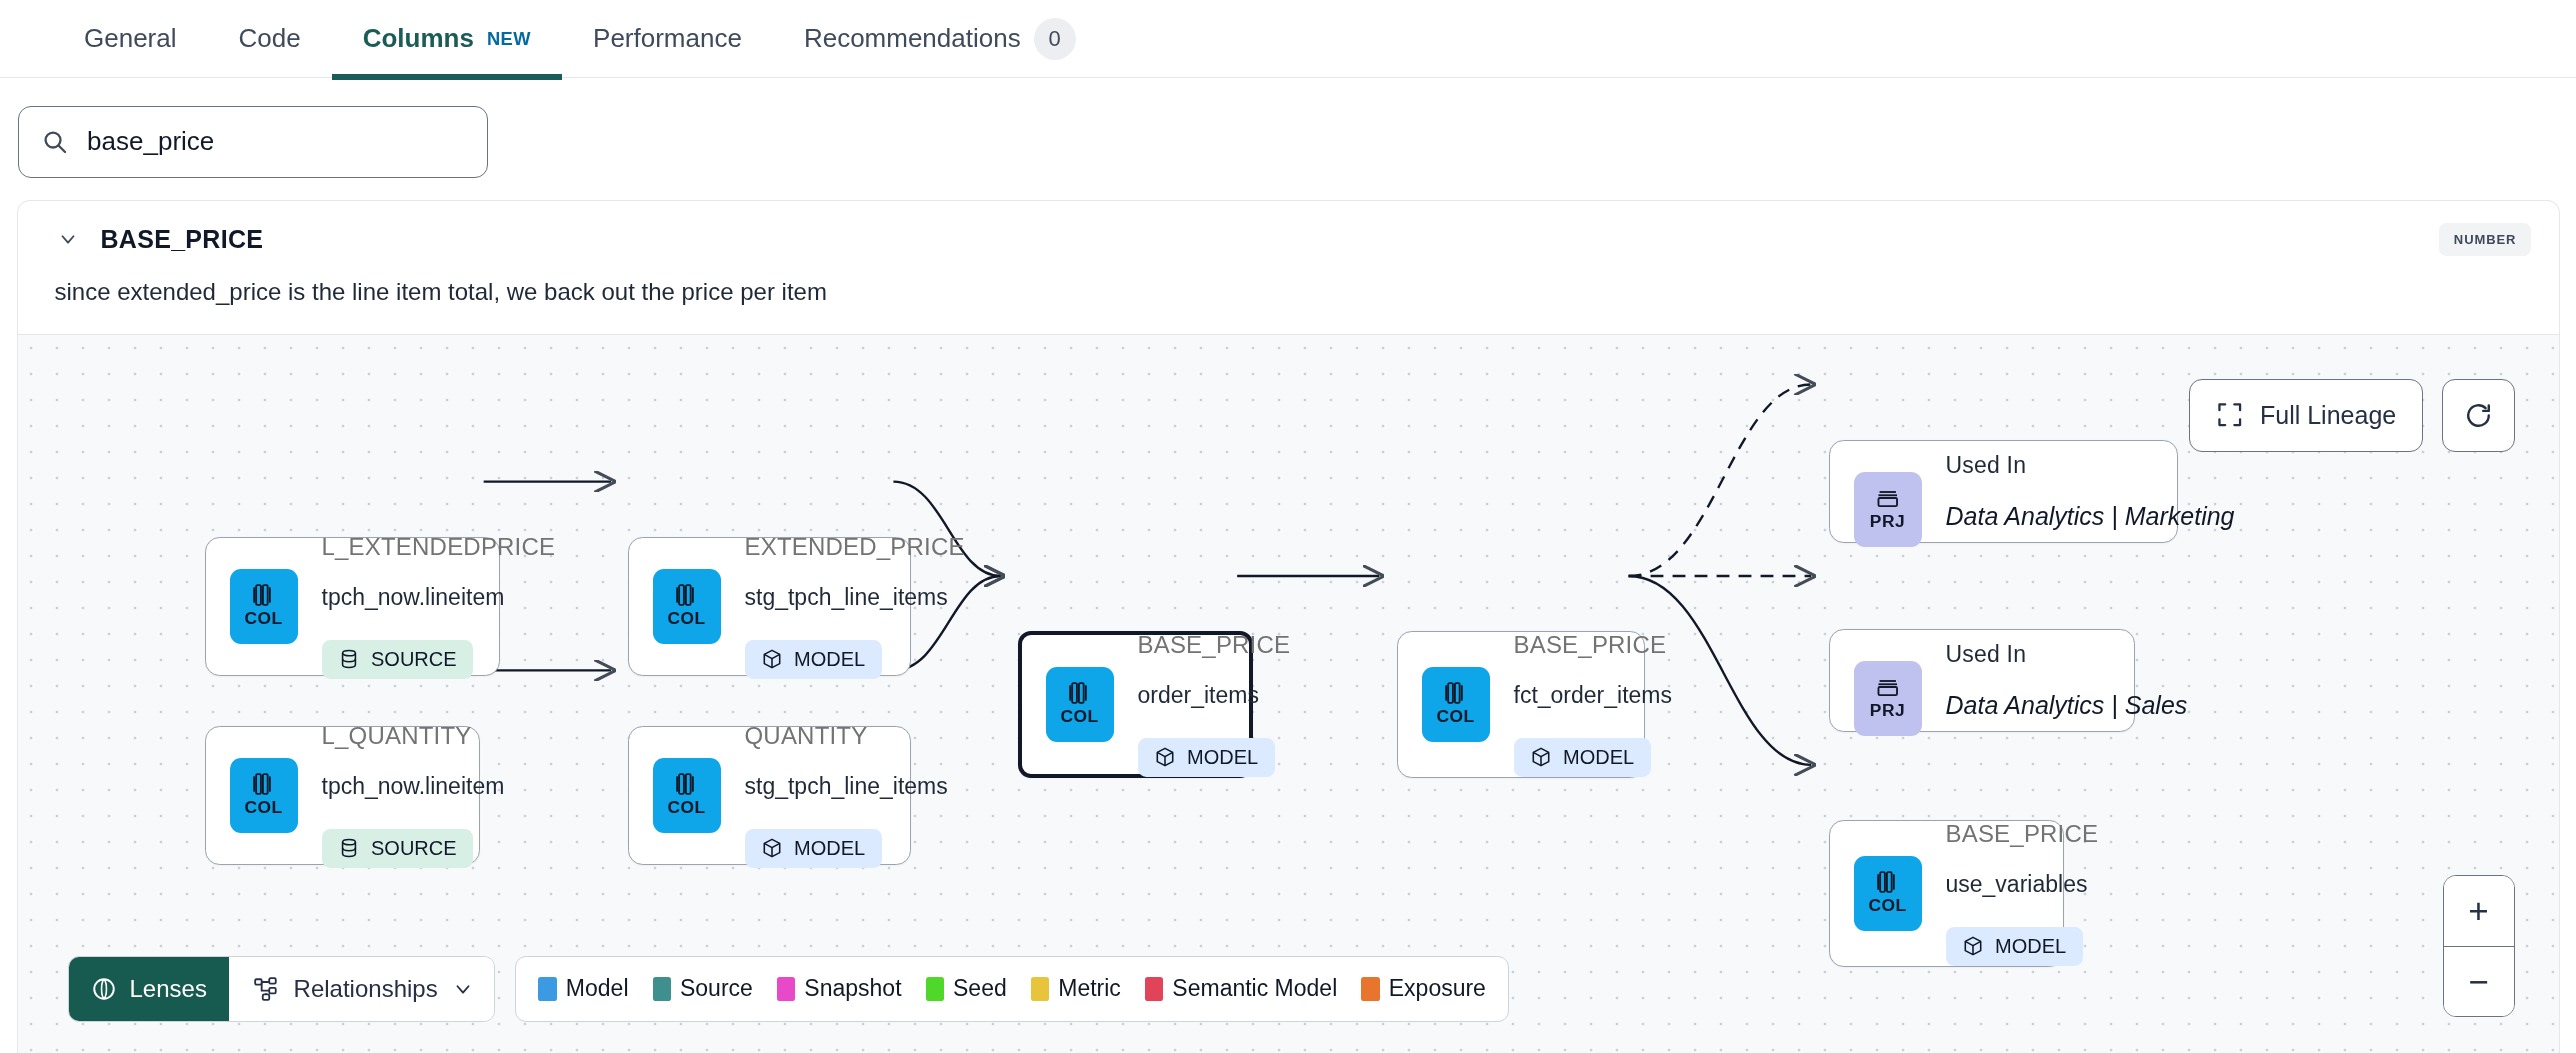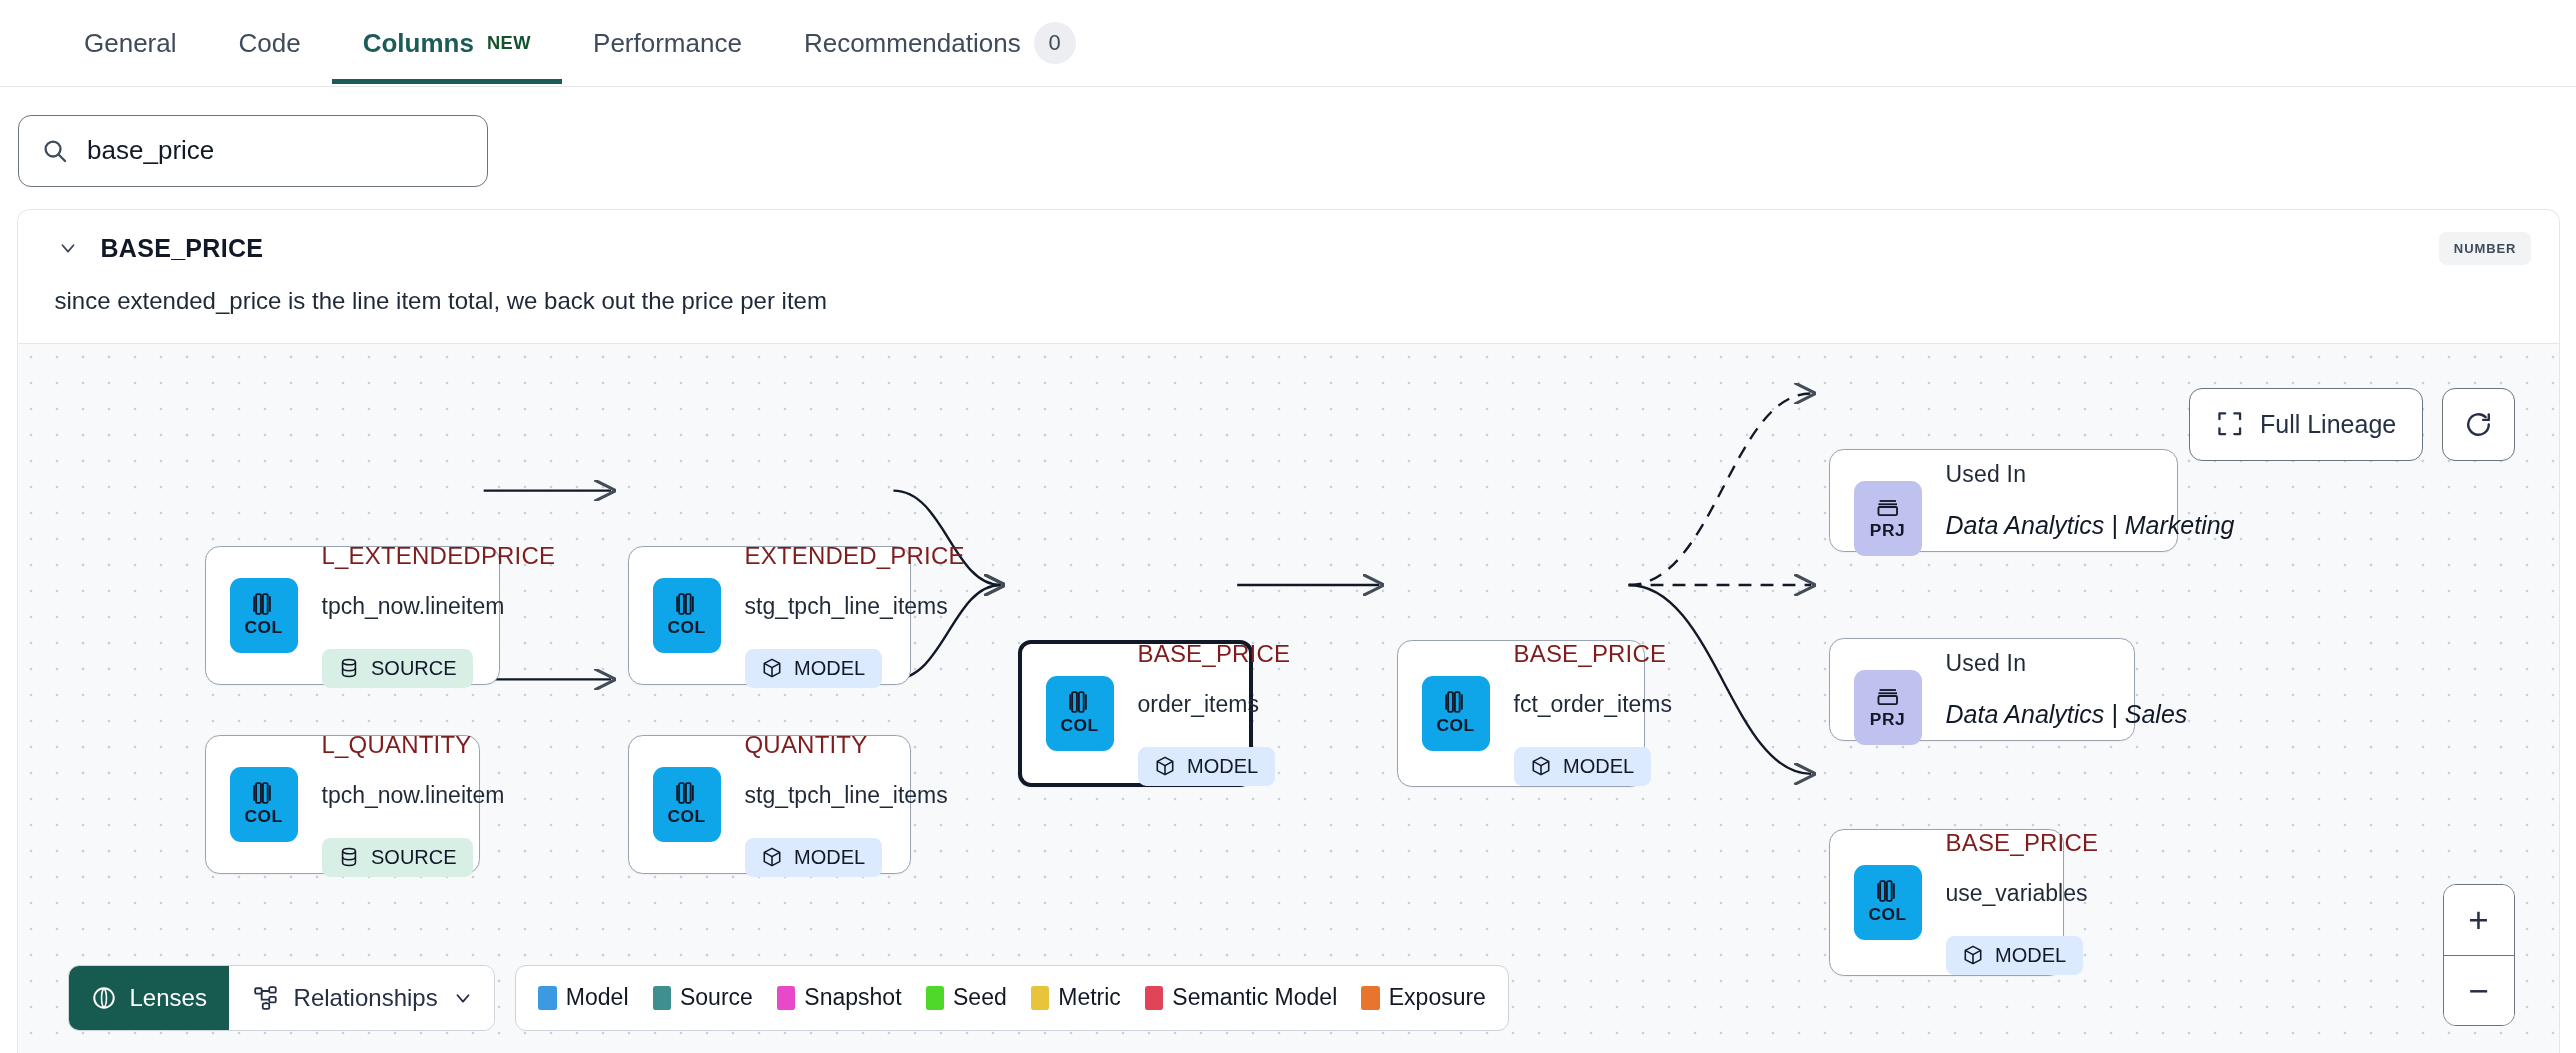--- a/index.html
+++ b/index.html
@@ -8,21 +8,21 @@
     width: 2576px; height: 1053px;
     background: #ffffff;
     font-family: "Liberation Sans", sans-serif;
     color: #1f2937;
     overflow: hidden;
   }
 
   
   .tabbar {
     position: relative;
-    height: 87px;
+    height: 78px;
     display: flex;
     align-items: center;
     padding-left: 53px;
     border-bottom: 1.8px solid #e5e7eb;
     background: #fff;
   }
   .tab {
     position: relative;
     height: 79px;
     display: flex;
@@ -38,21 +38,21 @@
   .tab.active::after {
     content: "";
     position: absolute;
     left: 0; right: 0; bottom: -1.8px;
     height: 5.5px;
     background: #1c5c58;
   }
   .tab-new {
     font-size: 18.3px;
     font-weight: 700;
-    color: #14532d;
+    color: #0369a1;
     letter-spacing: 0.5px;
   }
   .tab-count {
     min-width: 42px; height: 42px;
     padding: 0 13px;
     border-radius: 21px;
     background: #eceef1;
     color: #3f4a5a;
     font-size: 22px;
     display: flex; align-items: center; justify-content: center;
@@ -147,21 +147,21 @@
     border-radius: 11px;
     background: #0ea5e9;
     display:flex; flex-direction:column;
     align-items:center; justify-content:center;
     gap: 1.8px;
     flex: 0 0 auto;
   }
   .nbadge.prj { background: #bfc1ef; margin-top: 36px; }
   .nbadge .lbl { font-size: 17.4px; font-weight: 600; color:#111827; letter-spacing:0.5px; }
   .nbody { margin-left: 24px; display:flex; flex-direction:column; gap: 23px; }
-  .ntitle { font-size: 24px; color:#7f1d1d; letter-spacing:0.2px; white-space:nowrap; }
+  .ntitle { font-size: 24px; color:#737373; letter-spacing:0.2px; white-space:nowrap; }
   .nsub   { font-size: 23px; color:#1f2937; white-space:nowrap; }
   .ntag {
     margin-top: 5.5px;
     align-self: flex-start;
     display:flex; align-items:center; gap:11px;
     padding: 8.3px 16.5px;
     border-radius: 8.3px;
     font-size: 20px;
     color: #111827;
     white-space: nowrap;

